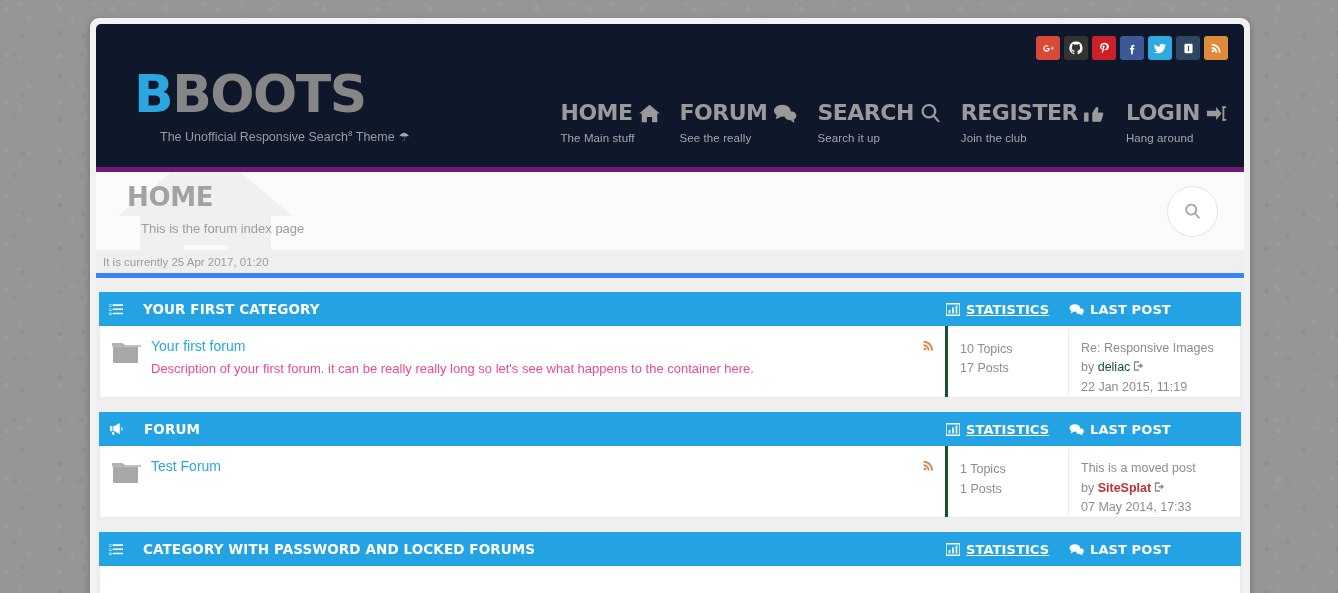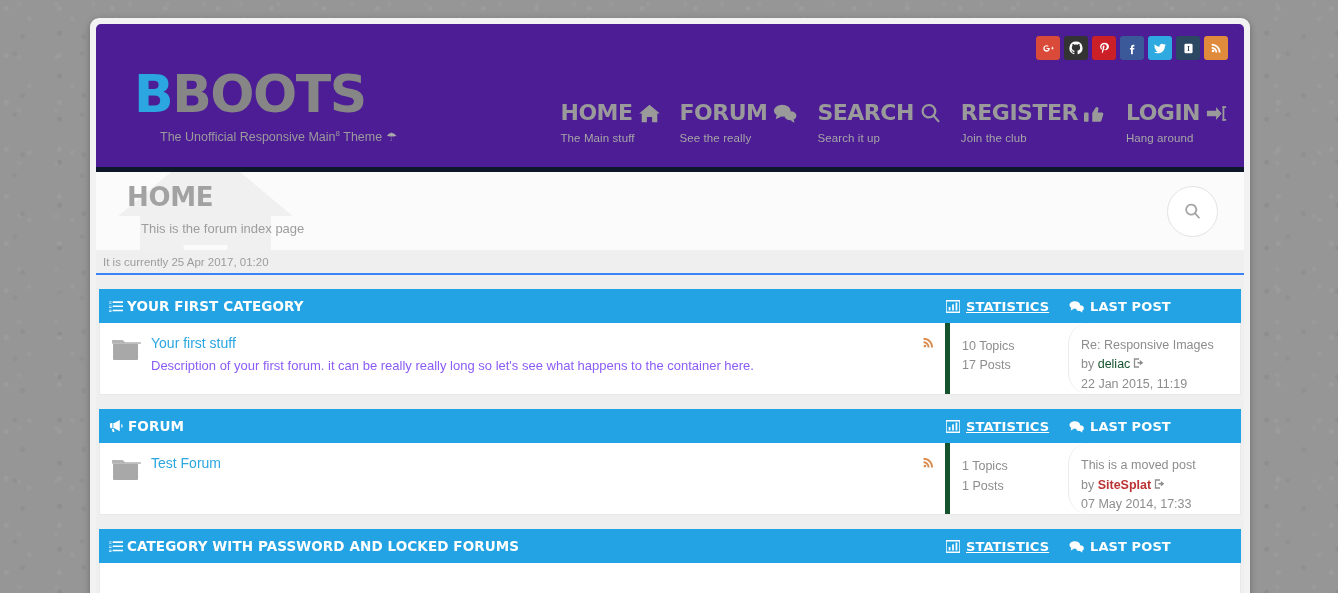--- a/index.html
+++ b/index.html
@@ -40,23 +40,23 @@
     width: 100%;
     height: 100%;
     background: #efefef;
     border-radius: 5px 5px 0 0;
     overflow: hidden;
   }
 
   
   .site-header {
     position: relative;
-    background: #4c1d95;
+    background: #0f172a;
     height: 148px;
-    border-bottom: 5px solid #0f172a;
+    border-bottom: 5px solid #701a75;
     box-sizing: border-box;
   }
   .social-bar {
     position: absolute;
     right: 16px;
     top: 12px;
     display: flex;
     gap: 4px;
   }
   .social-ico {
@@ -179,41 +179,41 @@
   .head-search-btn svg { fill: #a5a5a5; }
 
   .timebar {
     background: #efefef;
     height: 22px;
     display: flex;
     align-items: center;
     padding-left: 7px;
     font-size: 11.5px;
     color: #9c9c9c;
-    border-bottom: 2px solid #3b82f6;
+    border-bottom: 5px solid #3b82f6;
   }
 
   
   .content {
     padding: 0 0 0 0;
   }
   .forum-block { margin-top: 14px; }
 
   .cat-bar {
     display: flex;
     align-items: stretch;
     background: #23a3e3;
     height: 34px;
     margin: 0 3px;
   }
   .cat-title {
     flex: 1;
     display: flex;
     align-items: center;
-    gap: 4px;
+    gap: 20px;
     padding-left: 10px;
     color: #fff;
     font-family: "DejaVu Sans", sans-serif;
     font-weight: bold;
     font-size: 13.5px;
     letter-spacing: 0.1px;
   }
   .cat-col {
     display: flex;
     align-items: center;
@@ -247,51 +247,50 @@
   .folder-ico svg { display: block; }
   .forum-link {
     color: #2ba6e0;
     font-size: 14px;
     text-decoration: none;
     cursor: pointer;
     display: block;
     line-height: 1.25;
   }
   .forum-desc {
-    color: #8b5cf6;
+    color: #ec4899;
     font-size: 13px;
     margin-top: 4px;
     line-height: 1.35;
   }
   .rss-ico {
     position: absolute;
     right: 10px;
     top: 13px;
     cursor: pointer;
   }
   .rss-ico svg { display: block; }
 
   .cell-stats {
     width: 123px;
     padding: 14px 0 0 12px;
     box-sizing: border-box;
-    border-left: 5px solid #14532d;
+    border-left: 3px solid #14532d;
     font-size: 12.5px;
     color: #8d8d8d;
     line-height: 1.55;
   }
   .cell-last {
     width: 172px;
     padding: 13px 10px 0 12px;
     box-sizing: border-box;
     border-left: 1px solid #ececec;
     font-size: 12.5px;
     color: #8d8d8d;
     line-height: 1.55;
-    border-radius: 21px;
   }
   .lp-subject { color: #8d8d8d; }
   .lp-author .name { color: #14532d; }
   .lp-author .name.admin { color: #bb3333; font-weight: bold; }
   .goto-ico {
     display: inline-block;
     margin-left: 3px;
     vertical-align: -1px;
   }
   .goto-ico svg { fill: #8d8d8d; display: block; }
@@ -340,21 +339,21 @@
         <svg width="12" height="12" viewBox="0 0 16 16">
               <circle cx="4" cy="12" r="1.7" fill="#fff"></circle>
               <path fill="#fff" d="M2.3 6.6v2.3c2.8 0 5.1 2.3 5.1 5.1h2.3c0-4.1-3.3-7.4-7.4-7.4z"></path>
               <path fill="#fff" d="M2.3 2.3v2.3c5.2 0 9.4 4.2 9.4 9.4H14c0-6.5-5.2-11.7-11.7-11.7z"></path>
             </svg>
       </div>
     </div>
 
     <div class="brand">
       <div class="brand-logo"><span class="b1">B</span><span>BOOTS</span></div>
-      <div class="brand-tag"><span>The Unofficial Responsive Main</span><sup>8</sup><span> Theme</span><span class="umbrella">☂</span></div>
+      <div class="brand-tag"><span>The Unofficial Responsive Search</span><sup>8</sup><span> Theme</span><span class="umbrella">☂</span></div>
     </div>
 
     <div class="main-nav">
       <div class="nav-item">
         <div class="nav-top">
               <span>HOME</span>
           <span>
                 <svg width="21" height="19" viewBox="0 0 24 22">
                   <path d="M12 1L0 11h3v10h6v-6h6v6h6V11h3z"></path>
                 </svg>
@@ -474,21 +473,21 @@
 
       <div class="forum-row">
         <div class="forum-main">
           <span class="folder-ico">
             <svg width="29" height="25" viewBox="0 0 30 26">
                   <path fill="#b3b3b3" d="M0 3h11l2.5 2.5H30V7H0z"></path>
                   <rect x="1" y="7" width="26" height="17" rx="1" fill="#a8a8a8"></rect>
                 </svg>
           </span>
           <div>
-            <a class="forum-link">Your first stuff</a>
+            <a class="forum-link">Your first forum</a>
             <div class="forum-desc">Description of your first forum. it can be really really long so let's see what happens to the container here.</div>
           </div>
           <span class="rss-ico">
             <svg width="13" height="13" viewBox="0 0 16 16">
                   <circle cx="3.6" cy="12.4" r="1.7" fill="#d98a4e"></circle>
                   <path fill="#d98a4e" d="M1.9 6.6v2.3c2.8 0 5.1 2.3 5.1 5.1h2.3c0-4.1-3.3-7.4-7.4-7.4z"></path>
                   <path fill="#d98a4e" d="M1.9 2.3v2.3c5.2 0 9.4 4.2 9.4 9.4h2.3c0-6.5-5.2-11.7-11.7-11.7z"></path>
                 </svg>
           </span>
         </div>

